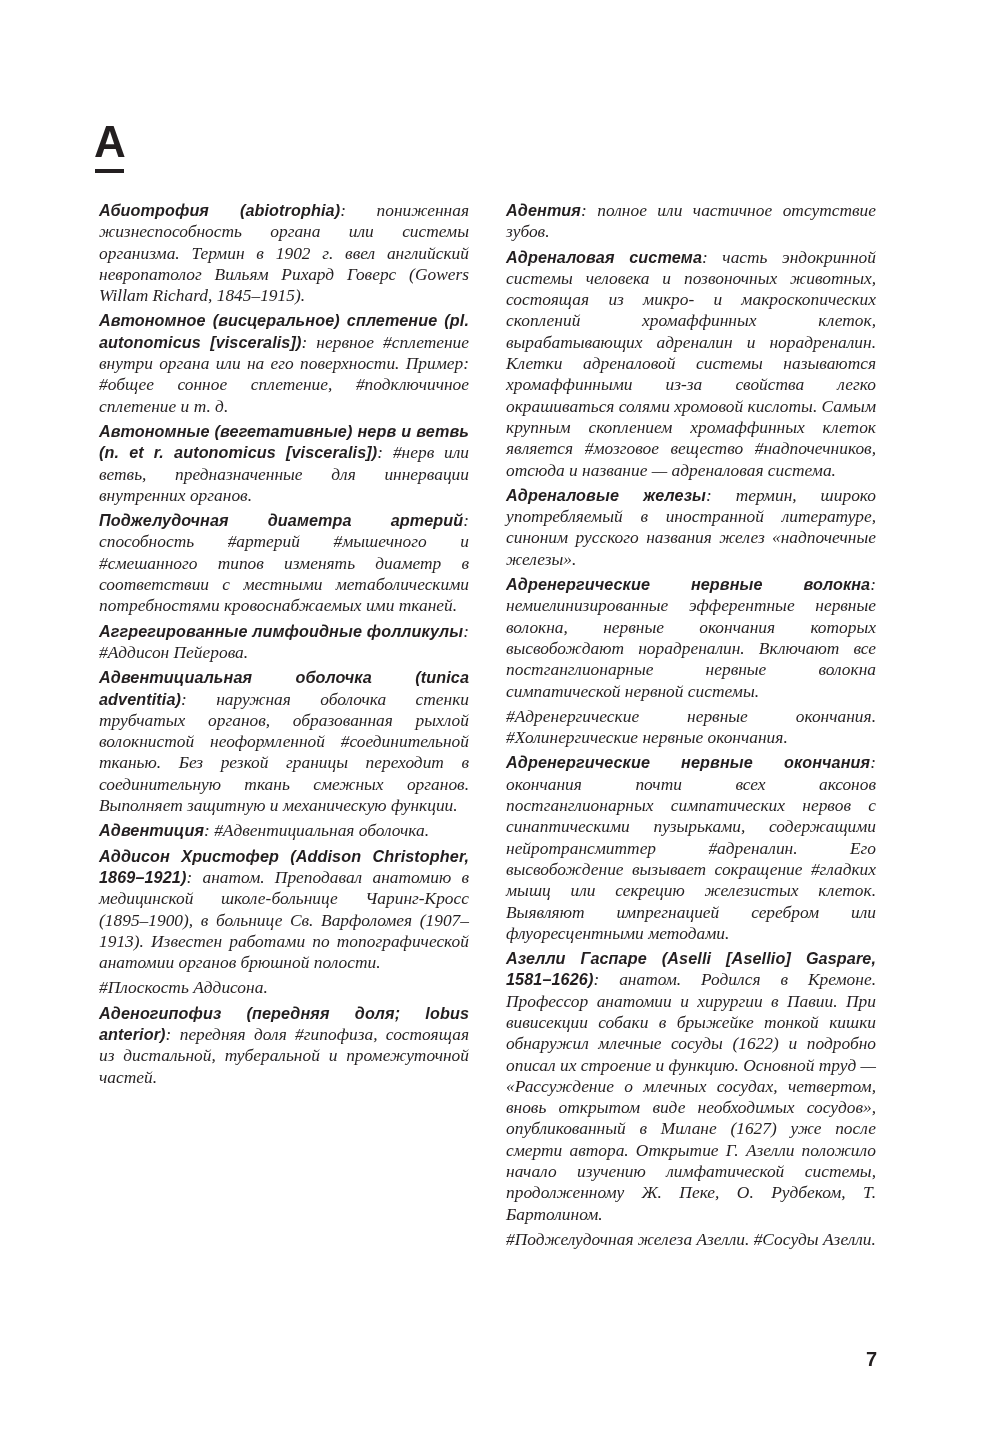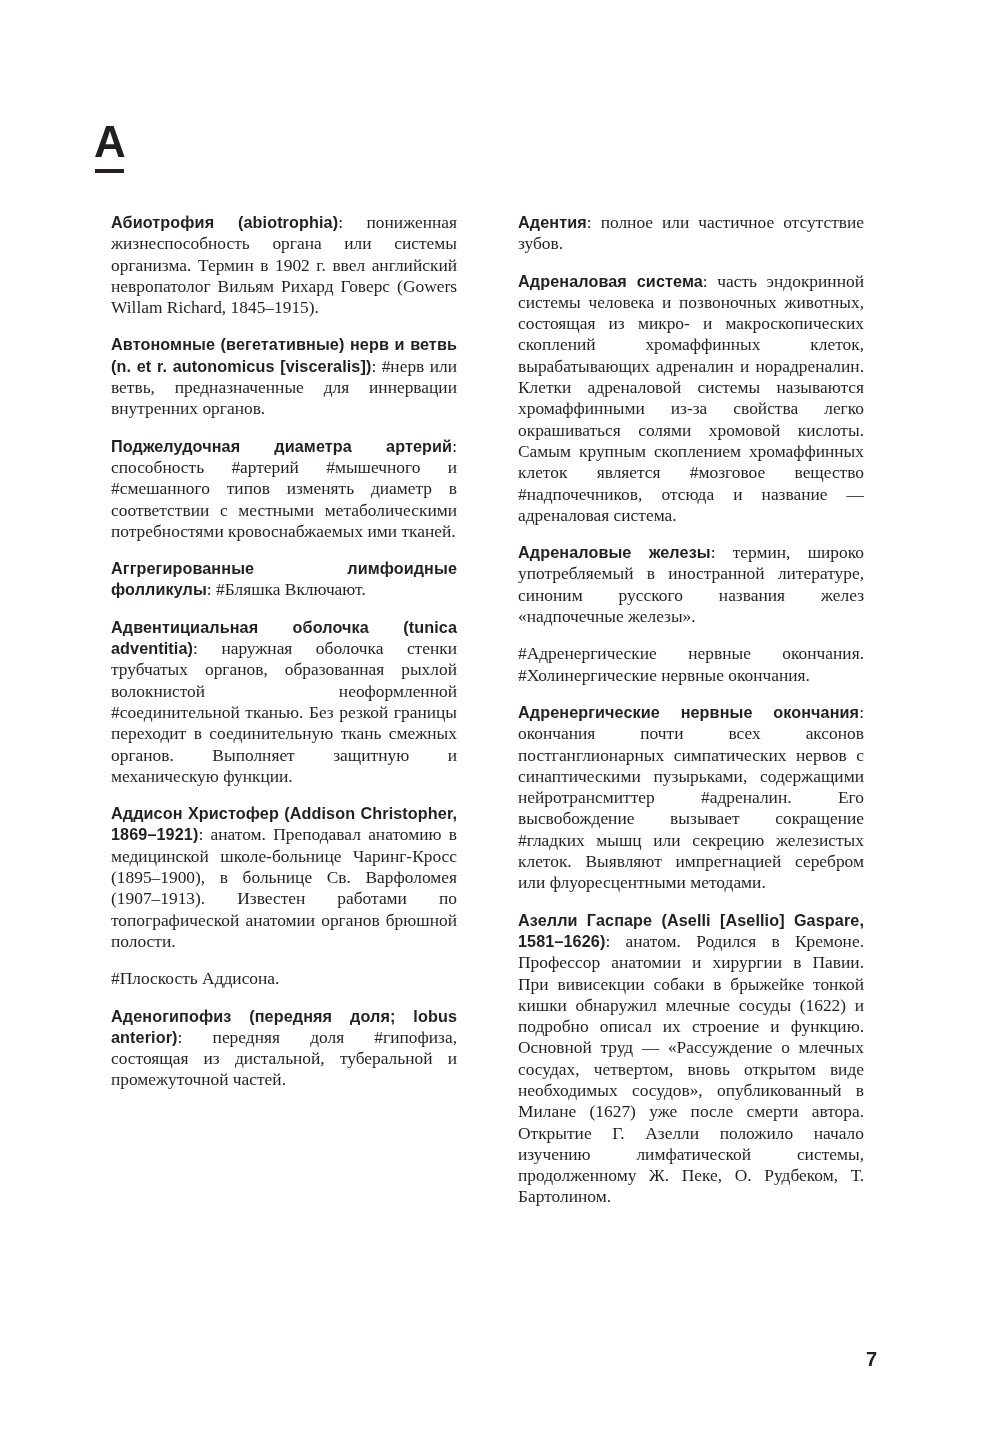--- a/index.html
+++ b/index.html
@@ -12,49 +12,53 @@
     .letter-bar {
       position: absolute; left: 95px; top: 169px; width: 29px; height: 4px; background: #231f20;
     }
     .col {
       position: absolute; top: 196px; width: 378px;
       font-family: "Liberation Serif", serif; font-size: 17.4px; line-height: 21.3px;
       text-align: justify; hyphens: manual;
     }
     .col.left { left: 95px; }
     .col.right { left: 502px; }
-    .entry { margin: 16px; padding: 0; }
+    .entry { margin: 4px; padding: 0; font-style: italic; }
     .term {
       font-family: "Liberation Sans", sans-serif; font-weight: bold; font-size: 16.2px;
       letter-spacing: 0.1px;
     }
     .page-num {
       position: absolute; left: 866px; top: 1348px;
       font-family: "Liberation Sans", sans-serif; font-weight: bold; font-size: 20px; line-height: 22px;
     }
   </style>
 </head>
 <body>
 
 <div class="letter-head">А</div>
 <div class="letter-bar"></div>
 
 <div class="col left">
   <p class="entry"><span class="term">Абиотрофия (abiotrophia)</span><span>: </span><span>пониженная жизнеспособность органа или системы организма. Термин в 1902 г. ввел английский невропатолог Вильям Рихард Говерс (Gowers Willam Richard, 1845–1915).</span></p>
+  <p class="entry"><span class="term">Автономное (висцеральное) сплетение (pl. autonomicus [visceralis])</span><span>: </span><span>нервное #сплетение внутри органа или на его поверхности. Пример: #общее сонное сплетение, #подключичное сплетение и т. д.</span></p>
   <p class="entry"><span class="term">Автономные (вегетативные) нерв и ветвь (n. et r. autonomicus [visceralis])</span><span>: </span><span>#нерв или ветвь, предназначенные для иннервации внутренних органов.</span></p>
   <p class="entry"><span class="term">Поджелудочная диаметра артерий</span><span>: </span><span>способность #артерий #мышечного и #смешанного типов изменять диаметр в соответствии с местными метаболическими потребностями кровоснабжаемых ими тканей.</span></p>
-  <p class="entry"><span class="term">Аггрегированные лимфоидные фолликулы</span><span>: </span><span>#Бляшка Включают.</span></p>
+  <p class="entry"><span class="term">Аггрегированные лимфоидные фолликулы</span><span>: </span><span>#Аддисон Пейерова.</span></p>
   <p class="entry"><span class="term">Адвентициальная оболочка (tunica adventitia)</span><span>: </span><span>наружная оболочка стенки трубчатых органов, образованная рыхлой волокнистой неоформленной #соединительной тканью. Без резкой границы переходит в соединительную ткань смежных органов. Выполняет защитную и механическую функции.</span></p>
+  <p class="entry"><span class="term">Адвентиция</span><span>: </span><span>#Адвентициальная оболочка.</span></p>
   <p class="entry"><span class="term">Аддисон Христофер (Addison Christopher, 1869–1921)</span><span>: </span><span>анатом. Преподавал анатомию в медицинской школе-больнице Чаринг-Кросс (1895–1900), в больнице Св. Варфоломея (1907–1913). Известен работами по топографической анатомии органов брюшной полости.</span></p>
   <p class="entry">#Плоскость Аддисона.</p>
   <p class="entry"><span class="term">Аденогипофиз (передняя доля; lobus anterior)</span><span>: </span><span>передняя доля #гипофиза, состоящая из дистальной, туберальной и промежуточной частей.</span></p>
 </div>
 
 <div class="col right">
   <p class="entry"><span class="term">Адентия</span><span>: </span><span>полное или частичное отсутствие зубов.</span></p>
   <p class="entry"><span class="term">Адреналовая система</span><span>: </span><span>часть эндокринной системы человека и позвоночных животных, состоящая из микро- и макроскопических скоплений хромаффинных клеток, вырабатывающих адреналин и норадреналин. Клетки адреналовой системы называются хромаффинными из-за свойства легко окрашиваться солями хромовой кислоты. Самым крупным скоплением хромаффинных клеток является #мозговое вещество #надпочечников, отсюда и название — адреналовая система.</span></p>
   <p class="entry"><span class="term">Адреналовые железы</span><span>: </span><span>термин, широко употребляемый в иностранной литературе, синоним русского названия желез «надпочечные железы».</span></p>
+  <p class="entry"><span class="term">Адренергические нервные волокна</span><span>: </span><span>немиелинизированные эфферентные нервные волокна, нервные окончания которых высвобождают норадреналин. Включают все постганглионарные нервные волокна симпатической нервной системы.</span></p>
   <p class="entry">#Адренергические нервные окончания. #Холинергические нервные окончания.</p>
   <p class="entry"><span class="term">Адренергические нервные окончания</span><span>: </span><span>окончания почти всех аксонов постганглионарных симпатических нервов с синаптическими пузырьками, содержащими нейротрансмиттер #адреналин. Его высвобождение вызывает сокращение #гладких мышц или секрецию железистых клеток. Выявляют импрегнацией серебром или флуоресцентными методами.</span></p>
   <p class="entry"><span class="term">Азелли Гаспаре (Aselli [Asellio] Gaspare, 1581–1626)</span><span>: </span><span>анатом. Родился в Кремоне. Профессор анатомии и хирургии в Павии. При вивисекции собаки в брыжейке тонкой кишки обнаружил млечные сосуды (1622) и подробно описал их строение и функцию. Основной труд — «Рассуждение о млечных сосудах, четвертом, вновь открытом виде необходимых сосудов», опубликованный в Милане (1627) уже после смерти автора. Открытие Г. Азелли положило начало изучению лимфатической системы, продолженному Ж. Пеке, О. Рудбеком, Т. Бартолином.</span></p>
+  <p class="entry">#Поджелудочная железа Азелли. #Сосуды Азелли.</p>
 </div>
 
 <div class="page-num">7</div>
 
 </body></html>

